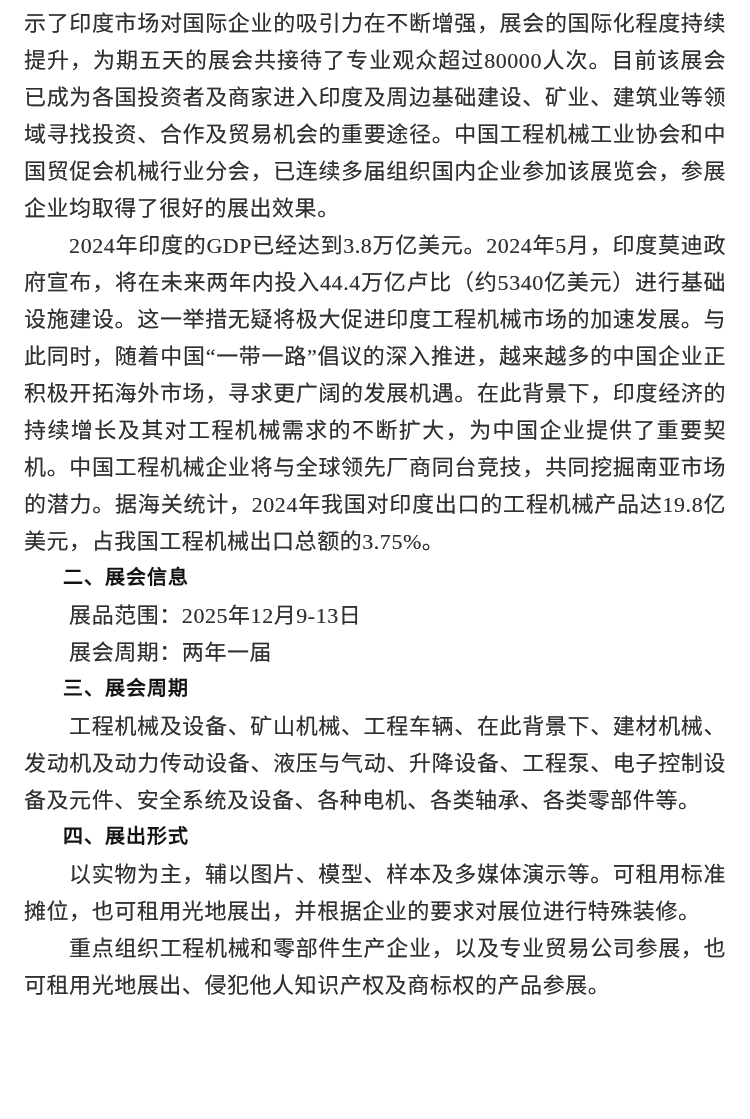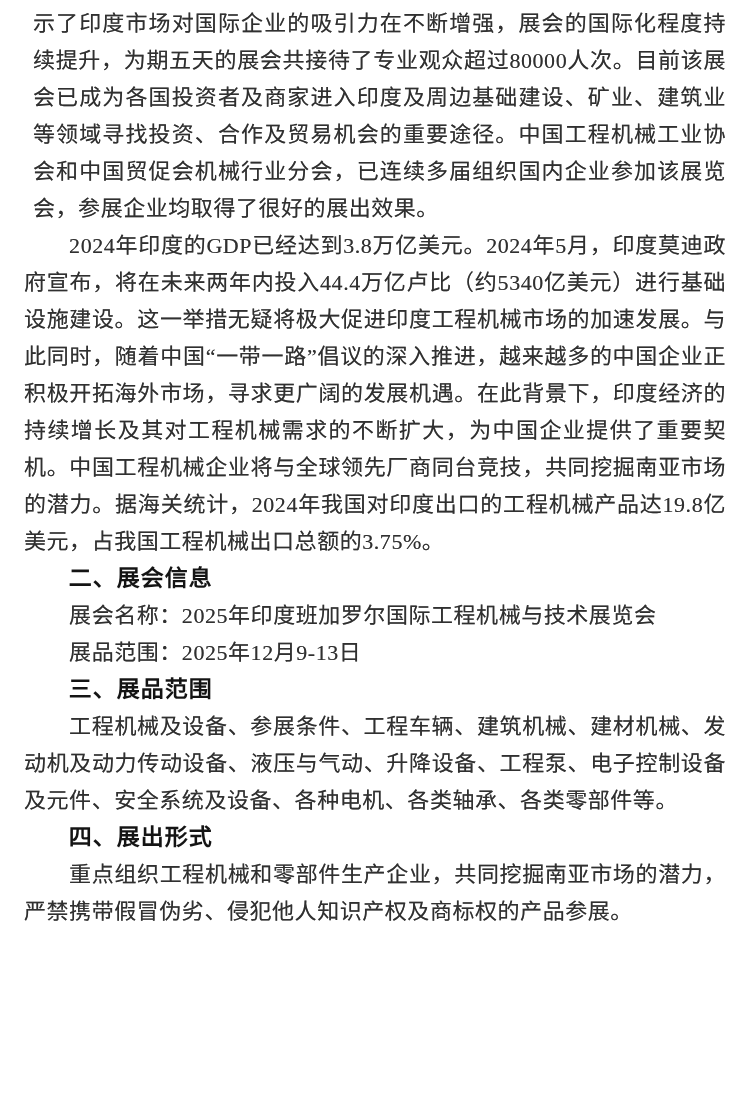--- a/index.html
+++ b/index.html
@@ -36,43 +36,43 @@
   .block.info {
     text-align: justify;
     text-align-last: left;
   }
   .block.body {
     text-indent: 2.05em;
     font-family: Liberation Serif, serif;
   }
   .block.body-continued {
     text-indent: 0;
-    margin-left: 9px;
   }
   .block.info {
     padding-left: 2.05em;
   }
   .block.heading {
-    font-family: Liberation Sans, sans-serif;
+    font-family: Liberation Mono, monospace;
     font-weight: 700;
-    font-size: 23px;
+    font-size: 20px;
     color: var(--heading-text, #141414);
     padding-left: 1.95em;
     letter-spacing: 1px;
     text-shadow: none;
   }
 </style>
 </head>
 <body>
 
 <div class="page">
   <div class="doc">
       <div class="block body-continued">示了印度市场对国际企业的吸引力在不断增强，展会的国际化程度持续提升，为期五天的展会共接待了专业观众超过80000人次。目前该展会已成为各国投资者及商家进入印度及周边基础建设、矿业、建筑业等领域寻找投资、合作及贸易机会的重要途径。中国工程机械工业协会和中国贸促会机械行业分会，已连续多届组织国内企业参加该展览会，参展企业均取得了很好的展出效果。</div>
       <div class="block body">2024年印度的GDP已经达到3.8万亿美元。2024年5月，印度莫迪政府宣布，将在未来两年内投入44.4万亿卢比（约5340亿美元）进行基础设施建设。这一举措无疑将极大促进印度工程机械市场的加速发展。与此同时，随着中国“一带一路”倡议的深入推进，越来越多的中国企业正积极开拓海外市场，寻求更广阔的发展机遇。在此背景下，印度经济的持续增长及其对工程机械需求的不断扩大，为中国企业提供了重要契机。中国工程机械企业将与全球领先厂商同台竞技，共同挖掘南亚市场的潜力。据海关统计，2024年我国对印度出口的工程机械产品达19.8亿美元，占我国工程机械出口总额的3.75%。</div>
       <div class="block heading">二、展会信息</div>
-      <div class="block info">展会名称：2025年印度班加罗尔国际工程机械与技术展览会</div>
       <div class="block info">展品范围：2025年12月9-13日</div>
-      <div class="block heading">三、展品范围</div>
-      <div class="block body">工程机械及设备、参展条件、工程车辆、建筑机械、建材机械、发动机及动力传动设备、液压与气动、升降设备、工程泵、电子控制设备及元件、安全系统及设备、各种电机、各类轴承、各类零部件等。</div>
+      <div class="block info">展会周期：两年一届</div>
+      <div class="block heading">三、展会周期</div>
+      <div class="block body">工程机械及设备、矿山机械、工程车辆、在此背景下、建材机械、发动机及动力传动设备、液压与气动、升降设备、工程泵、电子控制设备及元件、安全系统及设备、各种电机、各类轴承、各类零部件等。</div>
       <div class="block heading">四、展出形式</div>
-      <div class="block body">重点组织工程机械和零部件生产企业，共同挖掘南亚市场的潜力，严禁携带假冒伪劣、侵犯他人知识产权及商标权的产品参展。</div>
+      <div class="block body">以实物为主，辅以图片、模型、样本及多媒体演示等。可租用标准摊位，也可租用光地展出，并根据企业的要求对展位进行特殊装修。</div>
+      <div class="block body">重点组织工程机械和零部件生产企业，以及专业贸易公司参展，也可租用光地展出、侵犯他人知识产权及商标权的产品参展。</div>
     </div>
 </div>
 
 </body></html>

